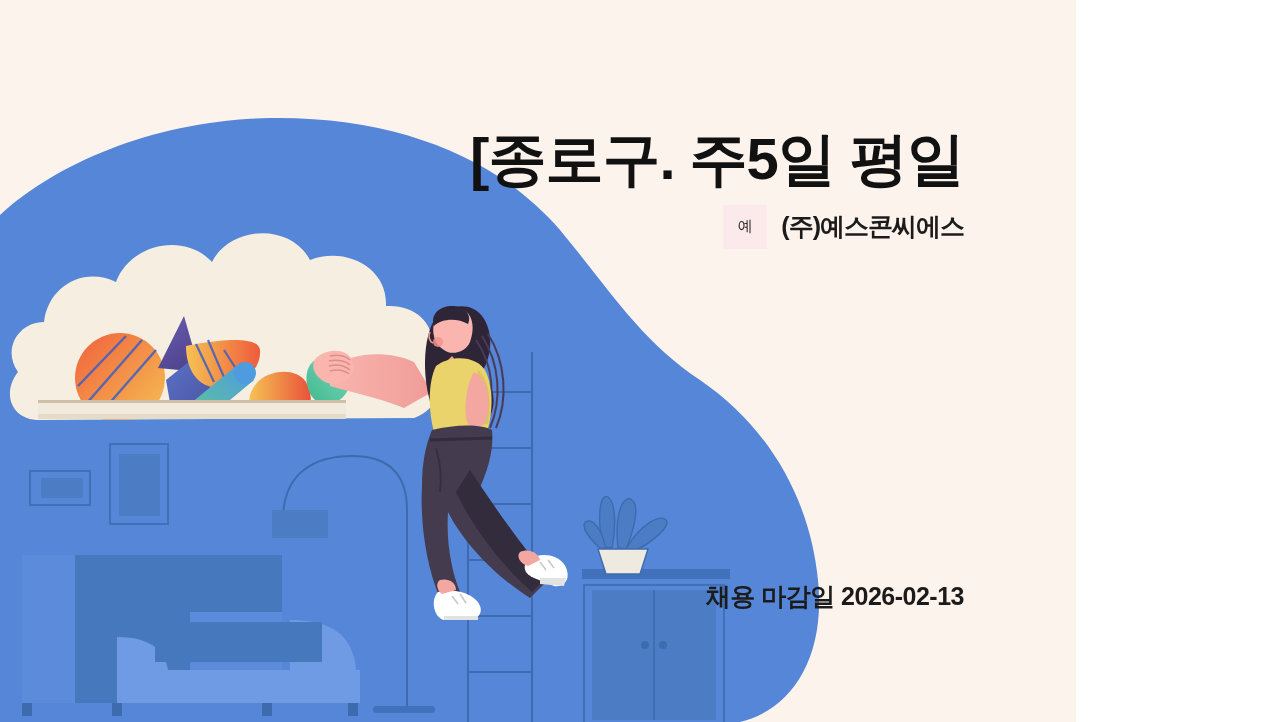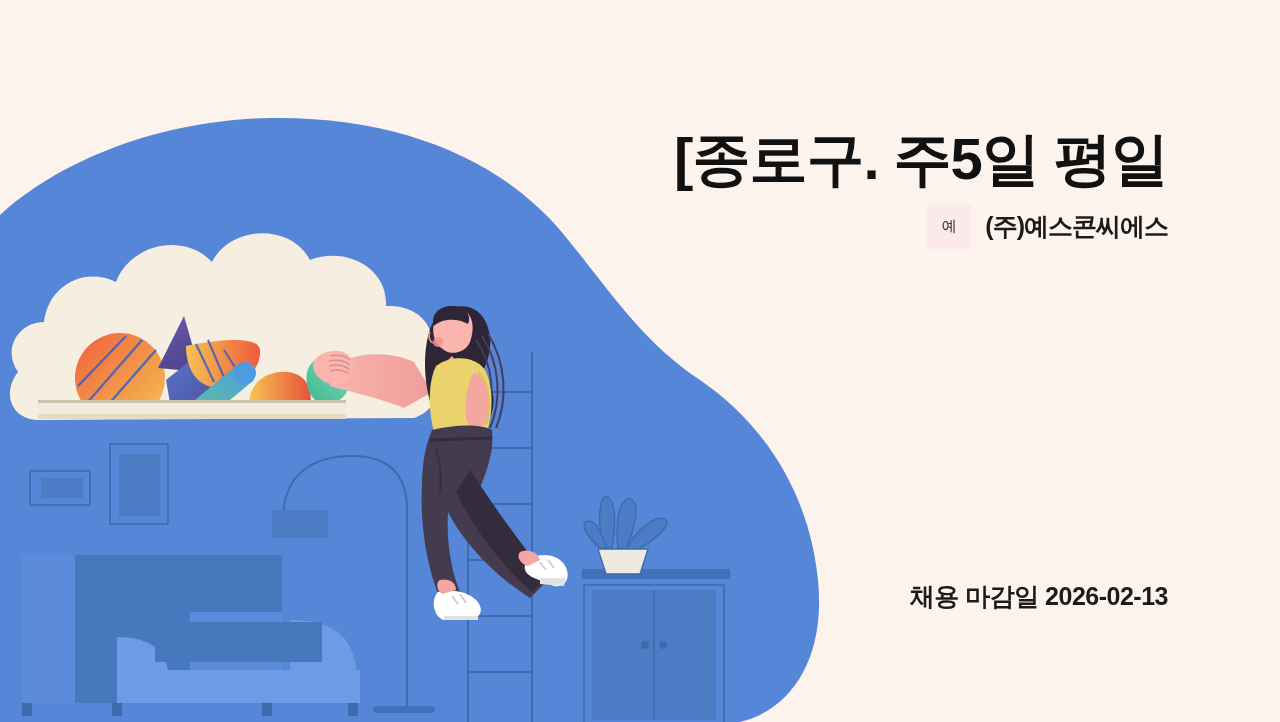--- a/index.html
+++ b/index.html
@@ -3,21 +3,21 @@
 <meta charset="utf-8">
 <style>
   * { margin:0; padding:0; box-sizing:border-box; }
   html, body {
     width:1280px; height:722px;
     overflow:hidden;
     font-family:"Liberation Sans","DejaVu Sans",sans-serif;
   }
   #banner {
     position:relative;
-    width:1280px; height:722px;
+    width:1076px; height:722px;
     background:#FDF3ED;
     overflow:hidden;
   }
   #illustration {
     position:absolute;
     left:0; top:0;
     width:860px; height:722px;
   }
   #illustration svg { display:block; width:860px; height:722px; }
 

